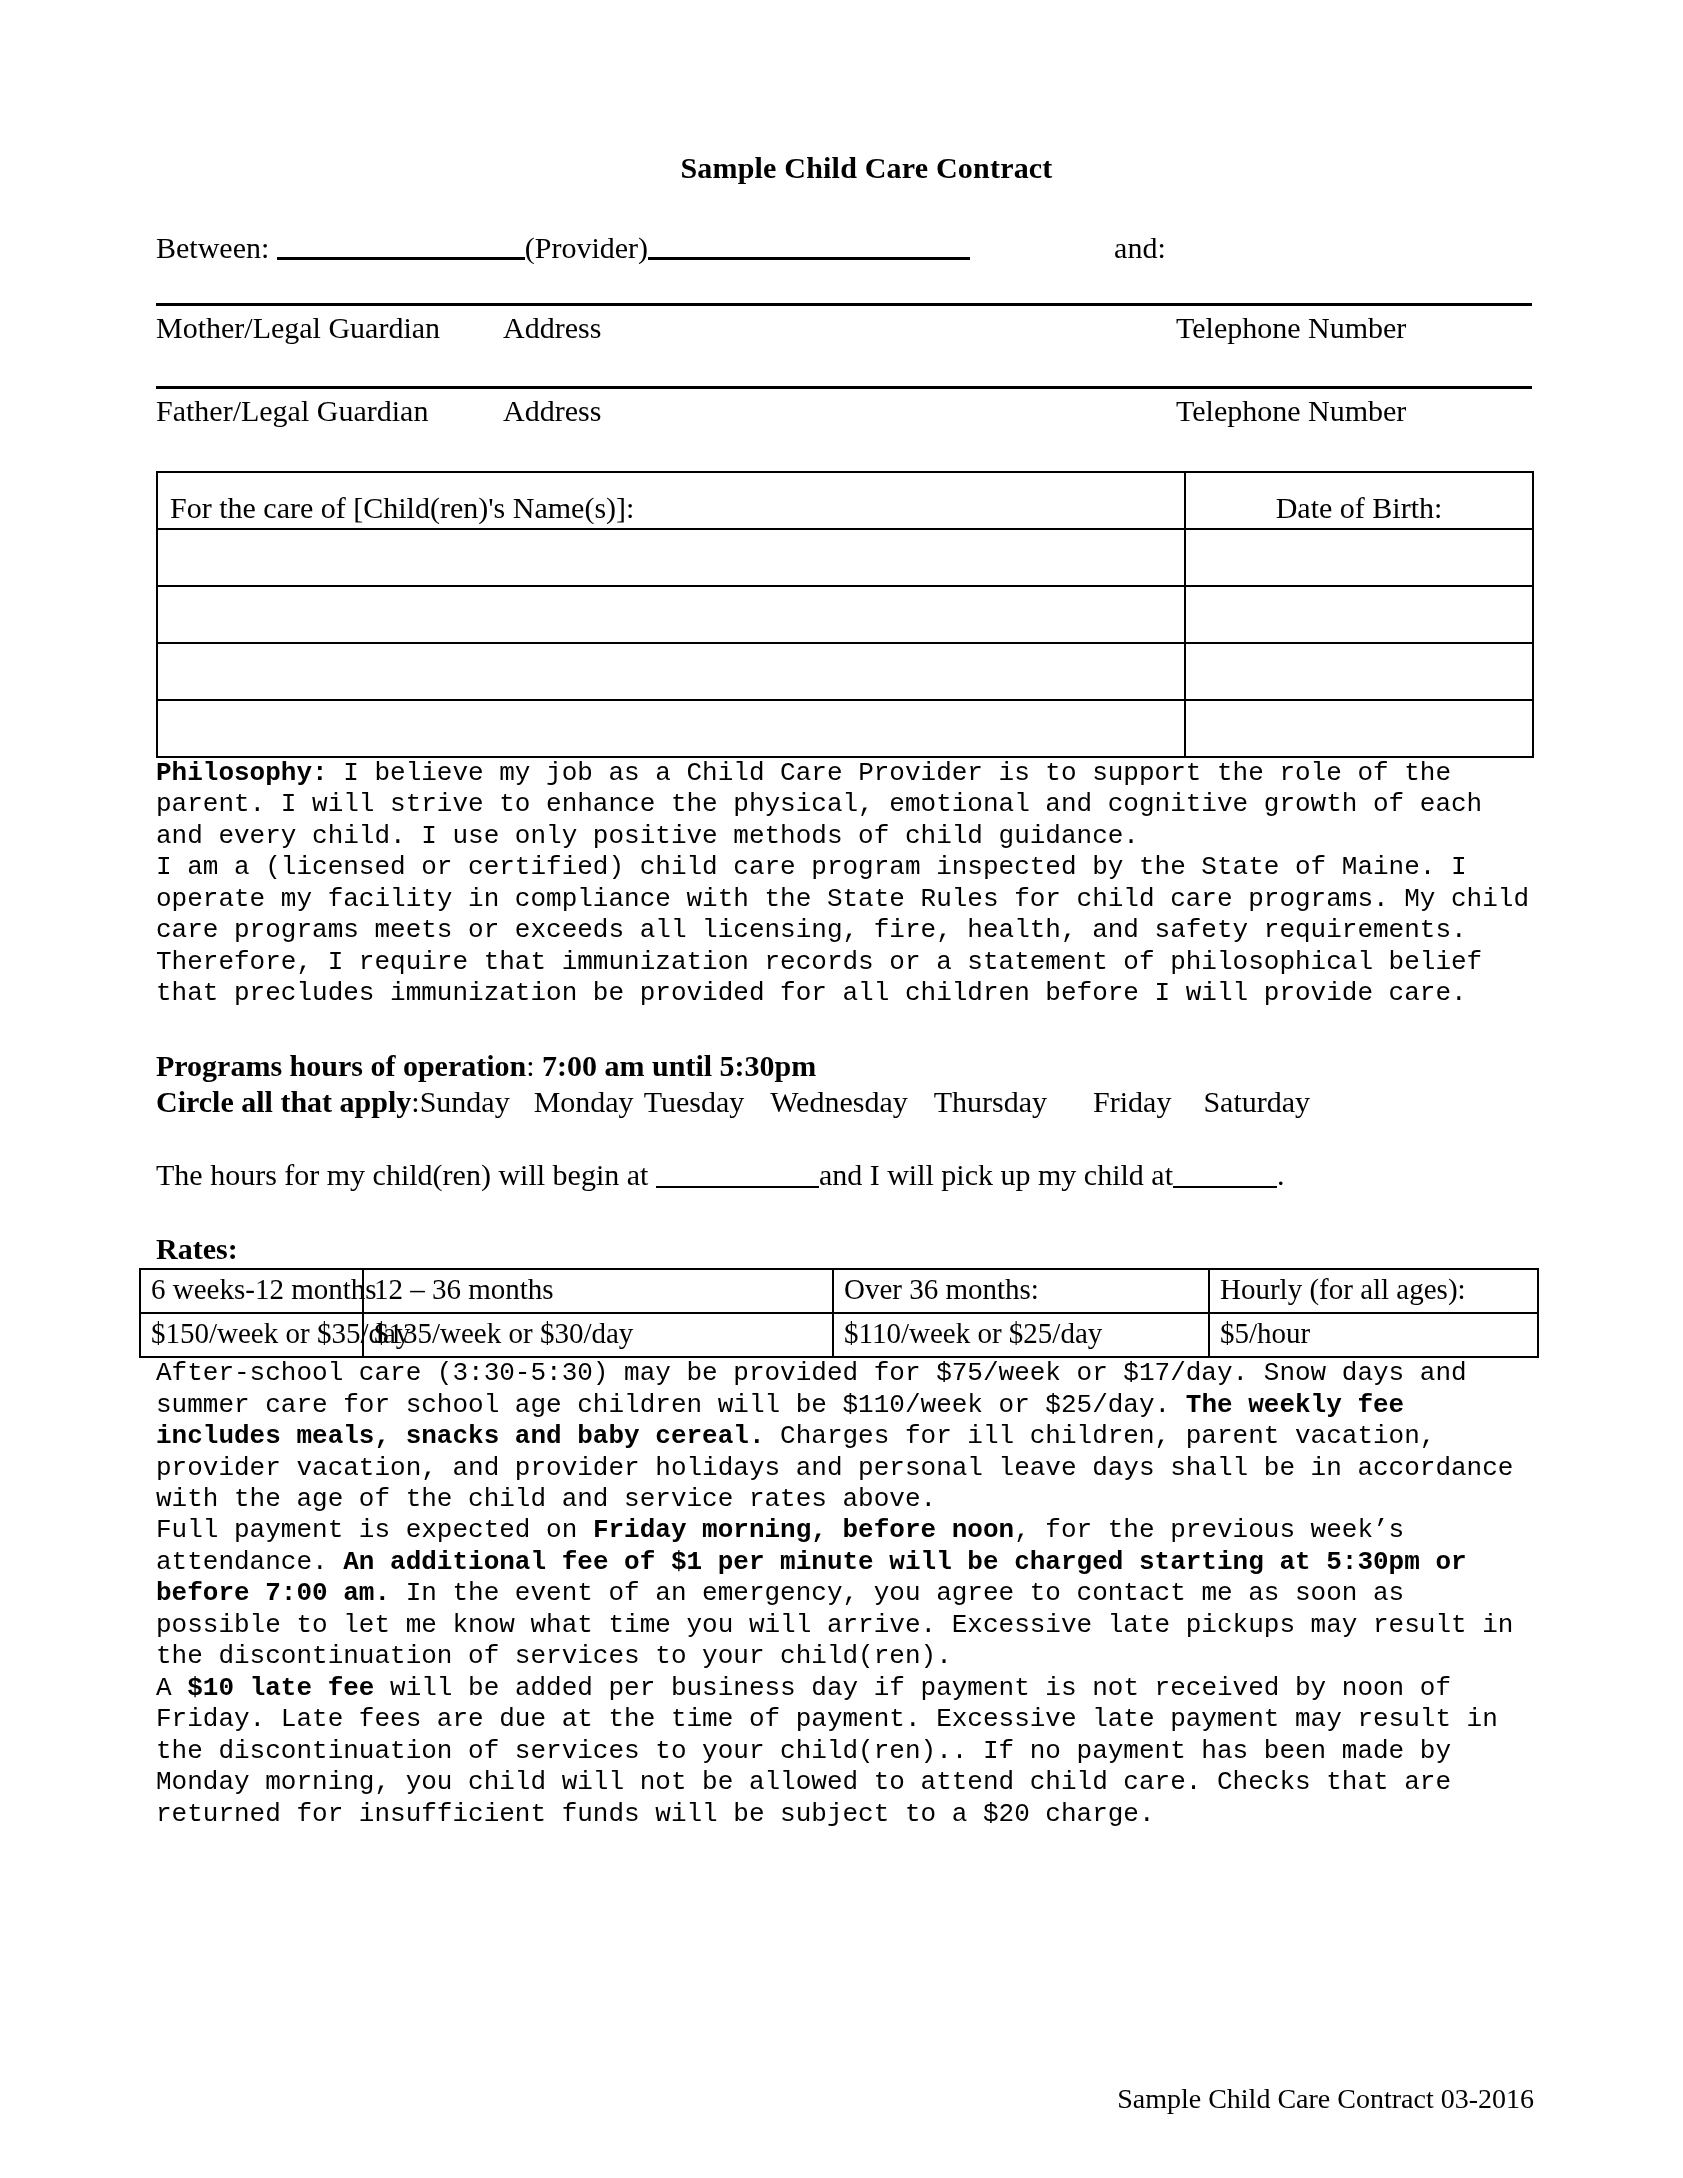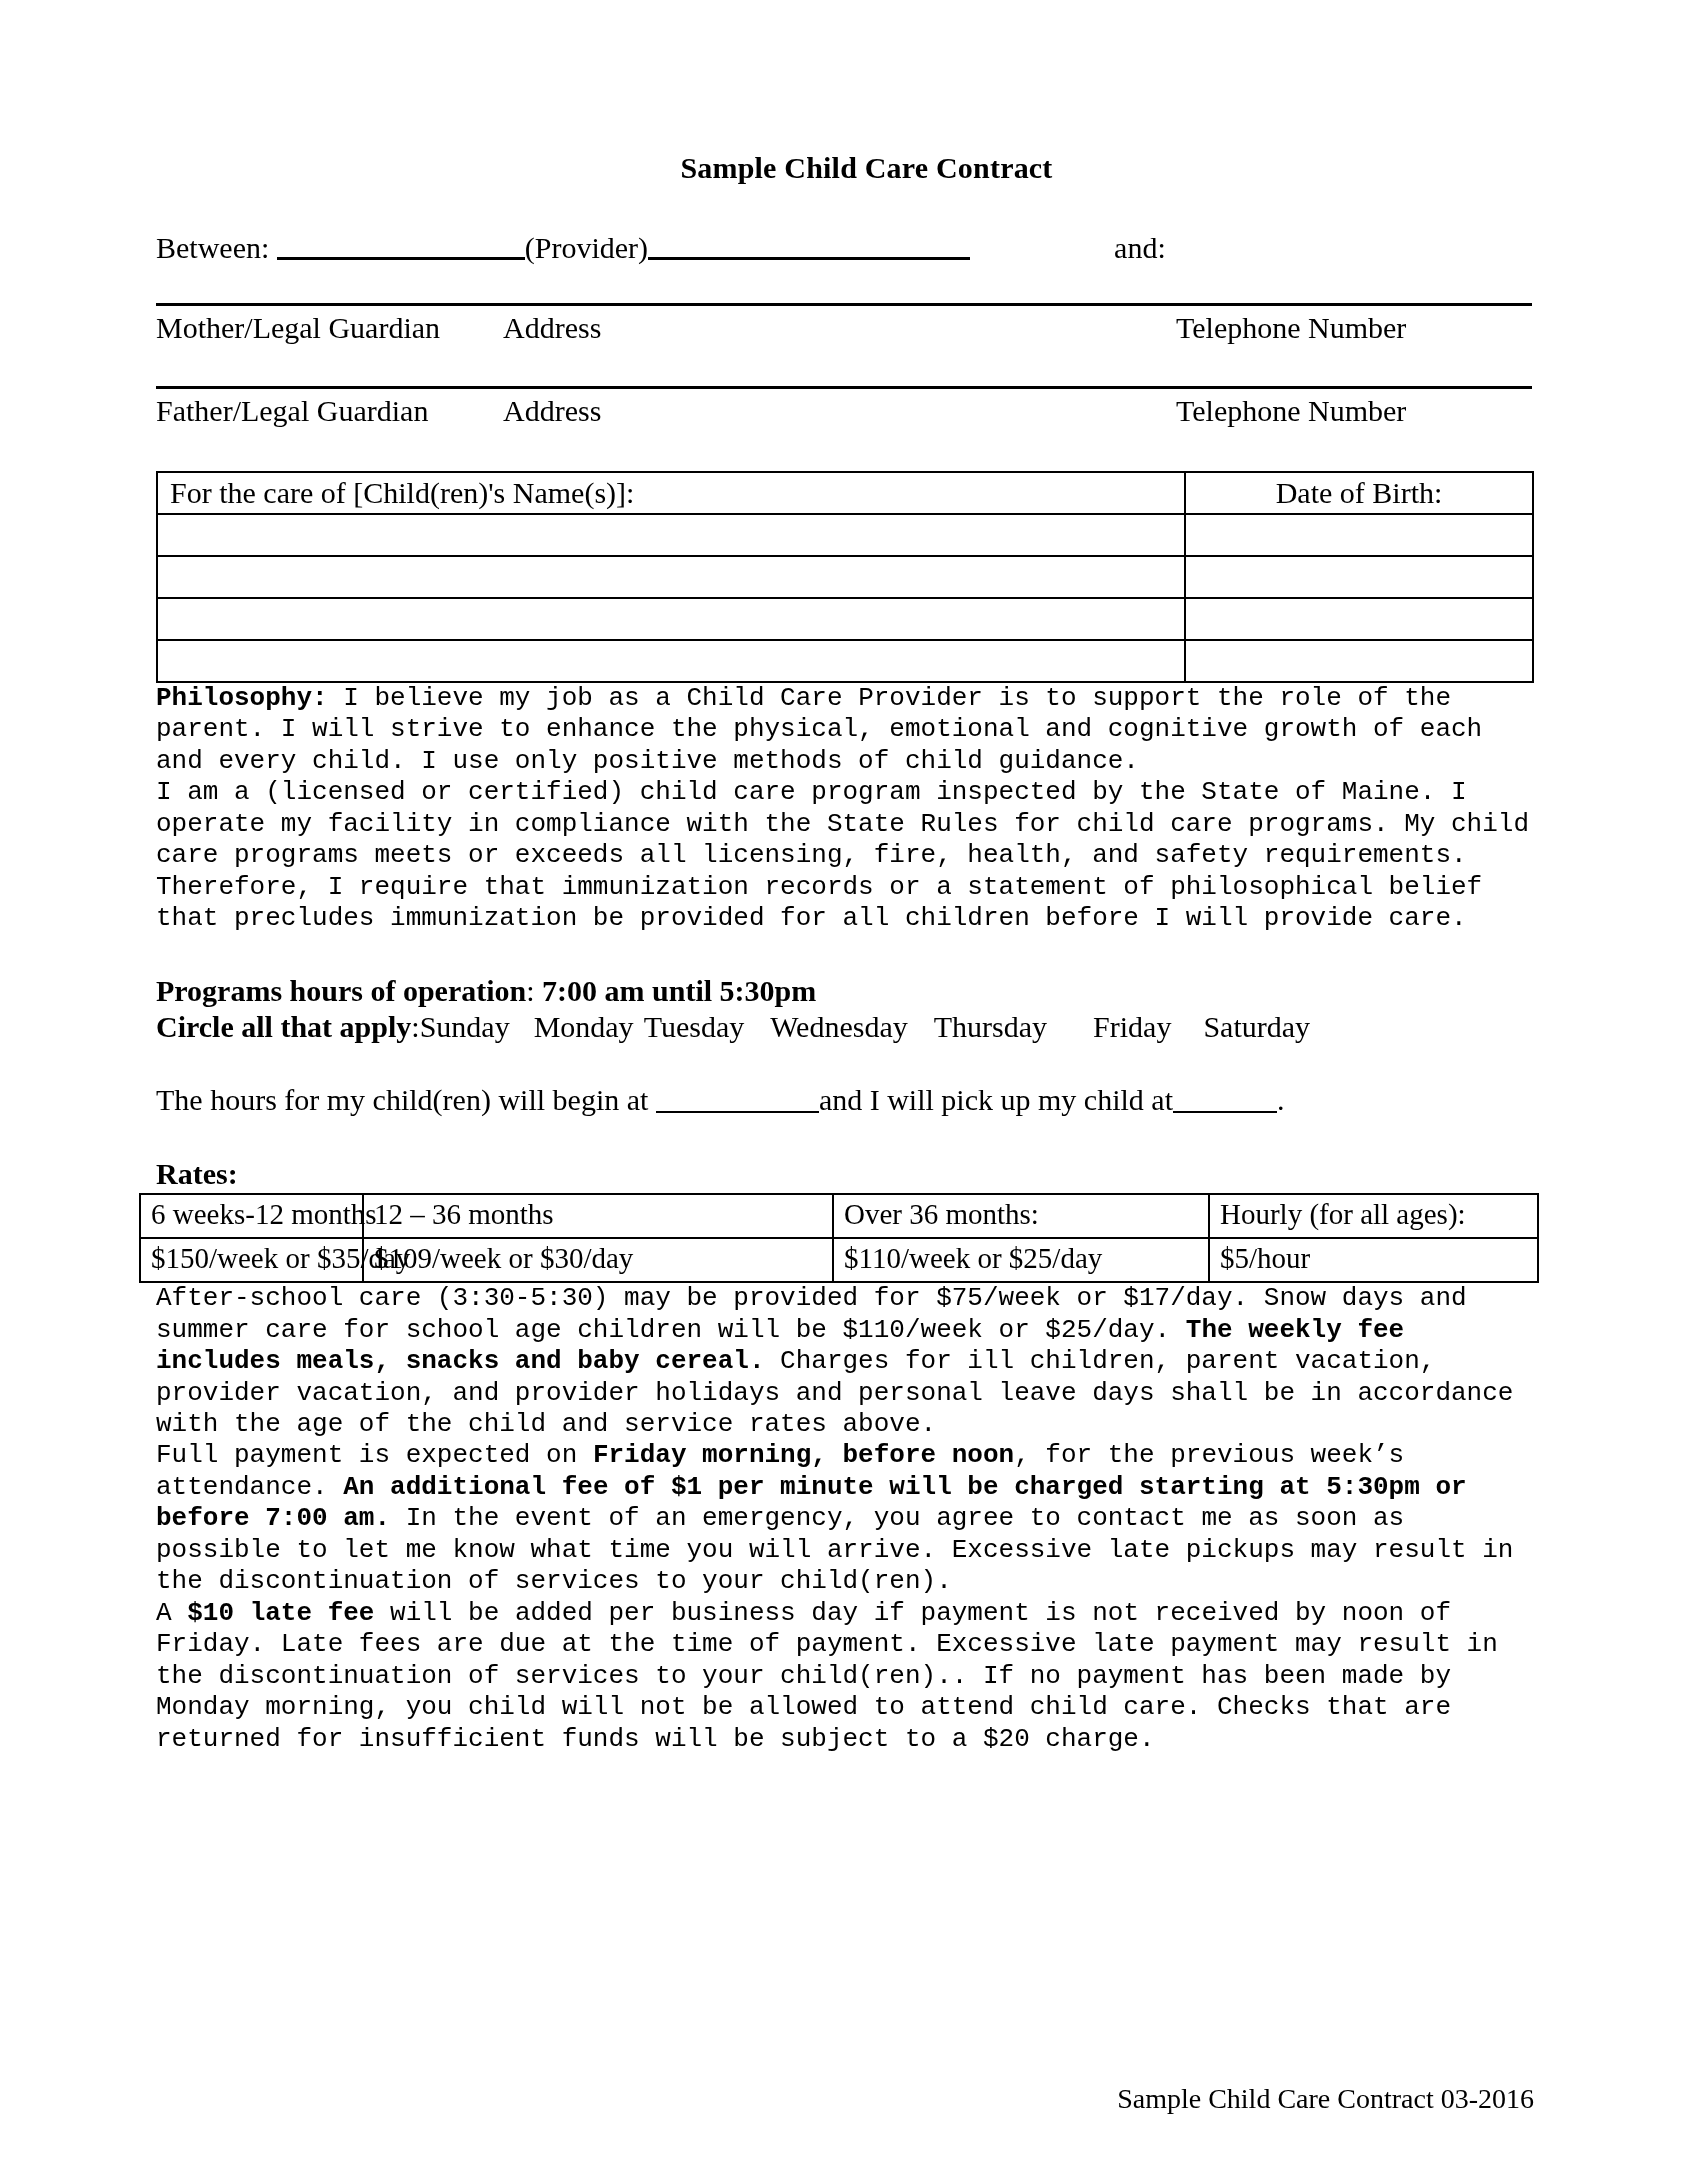--- a/index.html
+++ b/index.html
@@ -82,21 +82,21 @@
   table.child-table {
     border-collapse: collapse;
     width: 1376px;
     margin-top: 40px;
     table-layout: fixed;
   }
   table.child-table td {
     border: 2px solid #000;
     height: 36px;
     font-size: 30px;
-    padding: 1px 0 3px 12px;
+    padding: 16px 0 3px 12px;
     line-height: 1.1;
   }
   table.child-table td.dob {
     text-align: center;
     padding-left: 0;
   }
   table.child-table col.c-name { width: 1028px; }
   table.child-table col.c-dob  { width: 348px; }
 
   p.body-text {
@@ -243,21 +243,21 @@
         </colgroup>
       <tbody>
         <tr>
           <td>6 weeks-12 months</td>
           <td>12 – 36 months</td>
           <td>Over 36 months:</td>
           <td>Hourly (for all ages):</td>
         </tr>
         <tr>
           <td>$150/week or $35/day</td>
-          <td>$109/week or $30/day</td>
+          <td>$135/week or $30/day</td>
           <td>$110/week or $25/day</td>
           <td>$5/hour</td>
         </tr>
       </tbody>
     </table>
 
     <p class="body-text gap-para"><span>After-school care (3:30-5:30) may be provided for $75/week or $17/day. Snow days and summer care for school age children will be $110/week or $25/day. </span><b>The weekly fee includes meals, snacks and baby cereal.</b><span> Charges for ill children, parent vacation, provider vacation, and provider holidays and personal leave days shall be in accordance with the age of the child and service rates above.</span></p>
 
     <p class="body-text gap-para"><span>Full payment is expected on </span><b>Friday morning, before noon</b><span>, for the previous week’s attendance. </span><b>An additional fee of $1 per minute will be charged starting at 5:30pm or before 7:00 am.</b><span> In the event of an emergency, you agree to contact me as soon as possible to let me know what time you will arrive. Excessive late pickups may result in the discontinuation of services to your child(ren).</span></p>
 

